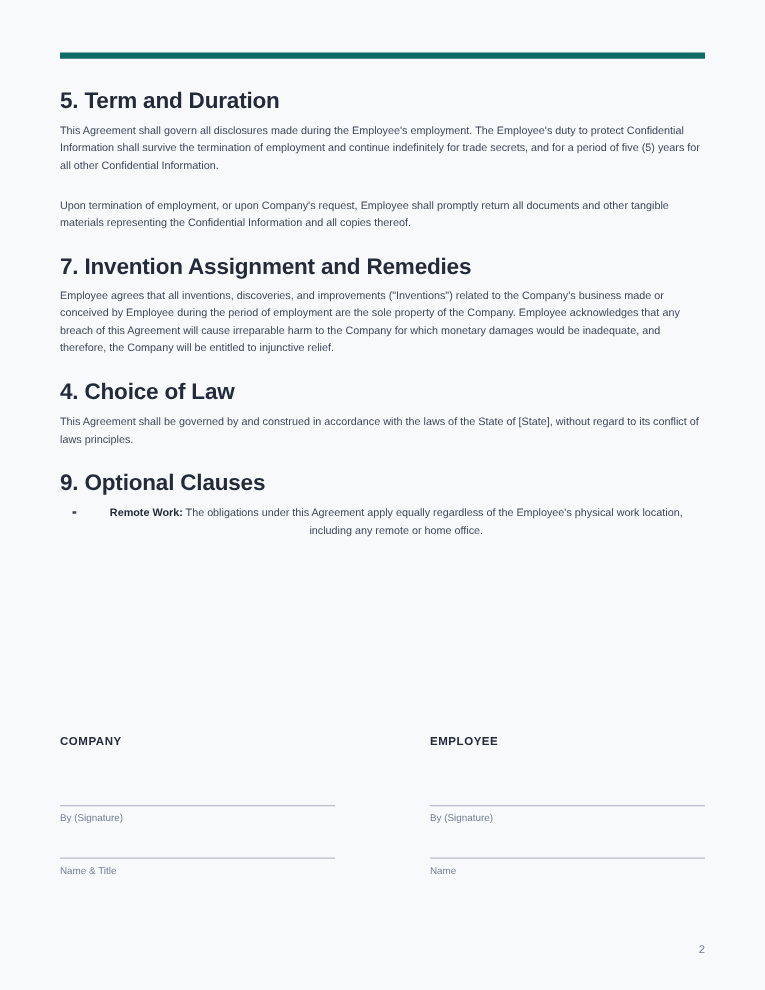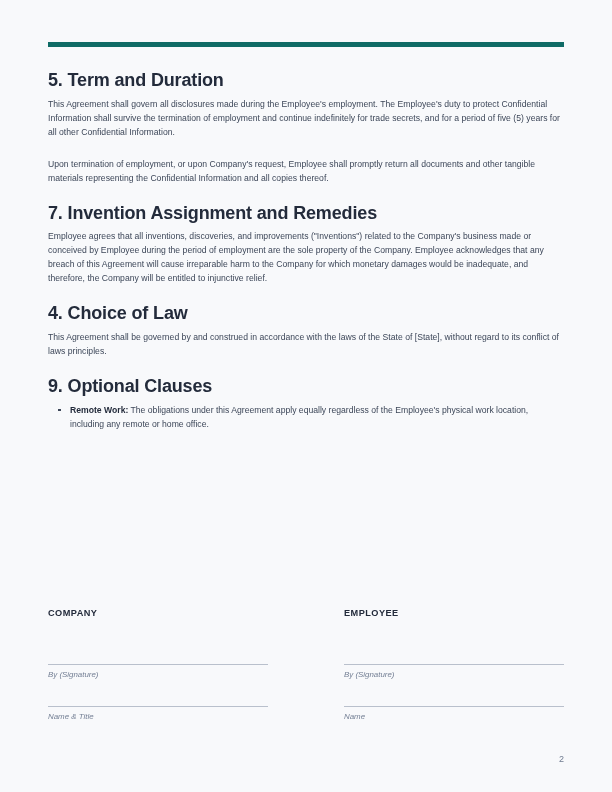--- a/index.html
+++ b/index.html
@@ -60,20 +60,21 @@
     font-size: 8.65px;
     line-height: 1.62;
     color: #3d4759;
     letter-spacing: 0.01px;
   }
 
   ul.clause-list {
     margin: 3px 0 0 0;
     padding: 0 0 0 22px;
     list-style: none;
+    text-align: center;
   }
   ul.clause-list > li {
     position: relative;
     font-size: 8.65px;
     line-height: 1.62;
     color: #3d4759;
     margin-bottom: 1px;
     padding-left: 0;
   }
   ul.clause-list > li::before {
@@ -84,21 +85,21 @@
     width: 2.6px;
     height: 2.6px;
     background: #3d4759;
   }
   .lead { font-weight: bold; color: #232b3b; }
 
   
   .signatures {
     position: absolute;
     left: 48px;
-    top: 608px;
+    top: 588px;
     width: 516px;
     display: flex;
     justify-content: space-between;
   }
   .sig-col { width: 220px; }
 
   .sig-party {
     font-size: 9.2px;
     font-weight: bold;
     color: #232b3b;
@@ -107,21 +108,20 @@
   }
   .sig-line {
     border-top: 1px solid #b9c0cc;
     height: 0;
   }
   .sig-label {
     font-size: 7.9px;
     color: #737f94;
     margin-top: 5px;
     margin-bottom: 27px;
-    font-style: italic;
   }
   .sig-label.last { margin-bottom: 0; }
 
   
   .page-number {
     position: absolute;
     right: 48px;
     top: 754px;
     font-size: 9px;
     color: #6f7b90;

